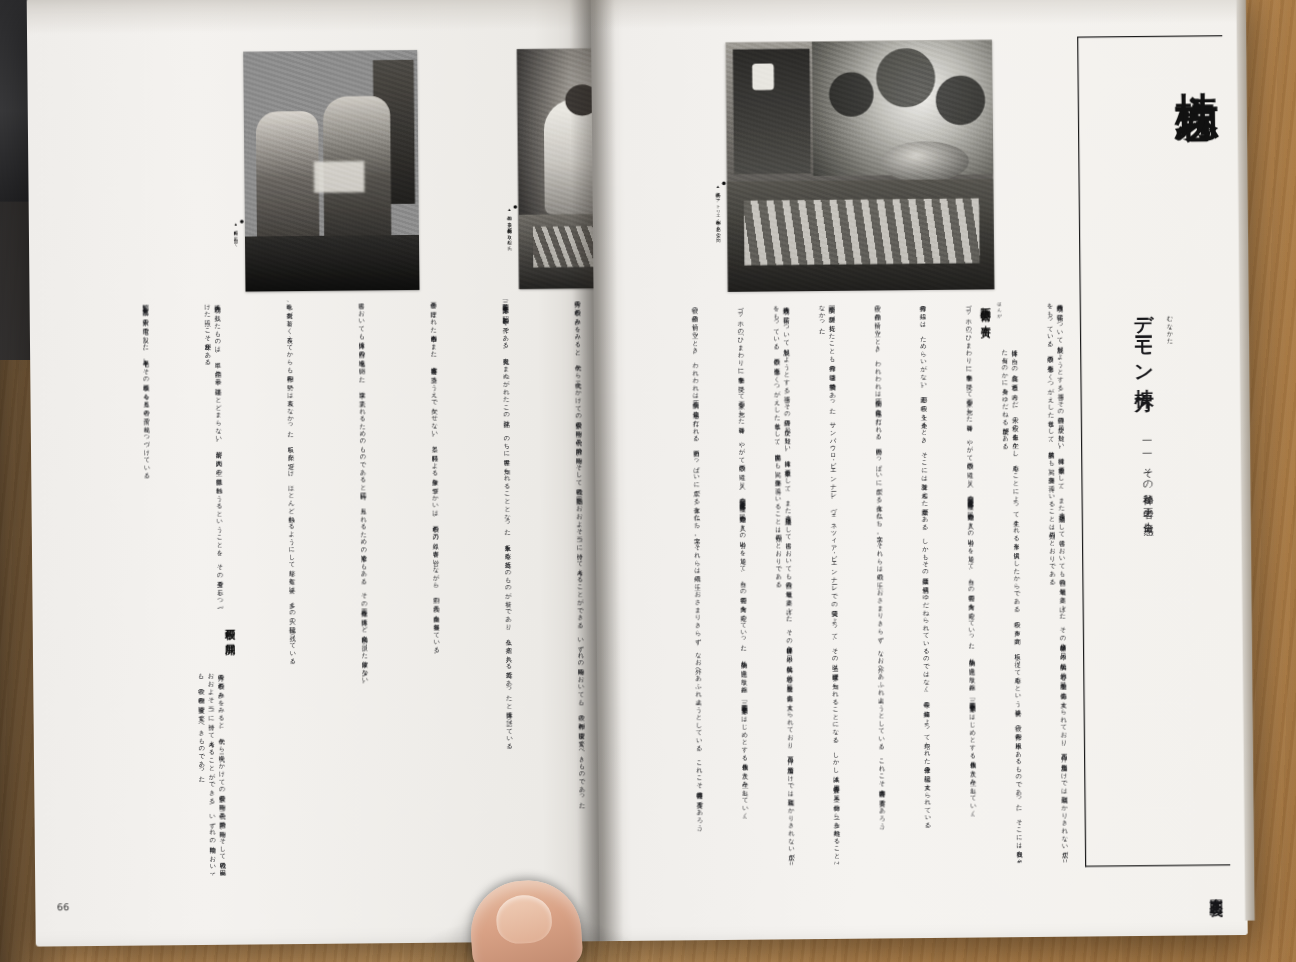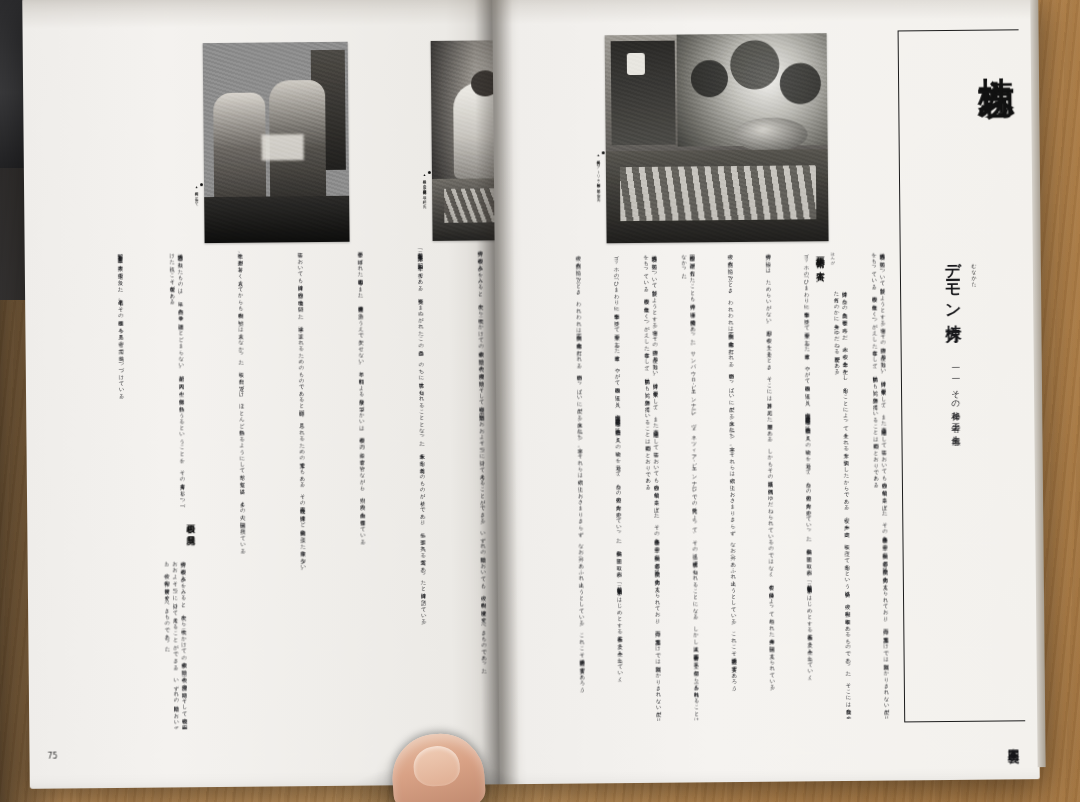--- a/index.html
+++ b/index.html
@@ -362,21 +362,21 @@
         <div class="p2-board"></div>
         <div class="p2-person"></div>
         <div class="p2-head"></div>
         <div class="p2-table"></div>
         <div class="p2-clutter"></div>
         <div class="ph-noise"></div>
       </div>
       <div class="caption-dot" style="left:404px; top:176px;"></div>
       <div class="photo-caption" style="left:398px; top:178px; height:70px;">▲同年の自宅で版画制作に取り組む氏</div>
 
-      <div class="folio">75</div>
+      <div class="folio">66</div>
     </div>
 
     <div class="page right">
 
       <div class="photo" id="photo3" style="left:112px;">
         <div class="p3-window"></div>
         <div class="p3-trees"></div>
         <div class="p3-stone"></div>
         <div class="p3-alcove"></div>
         <div class="p3-lamp"></div>

